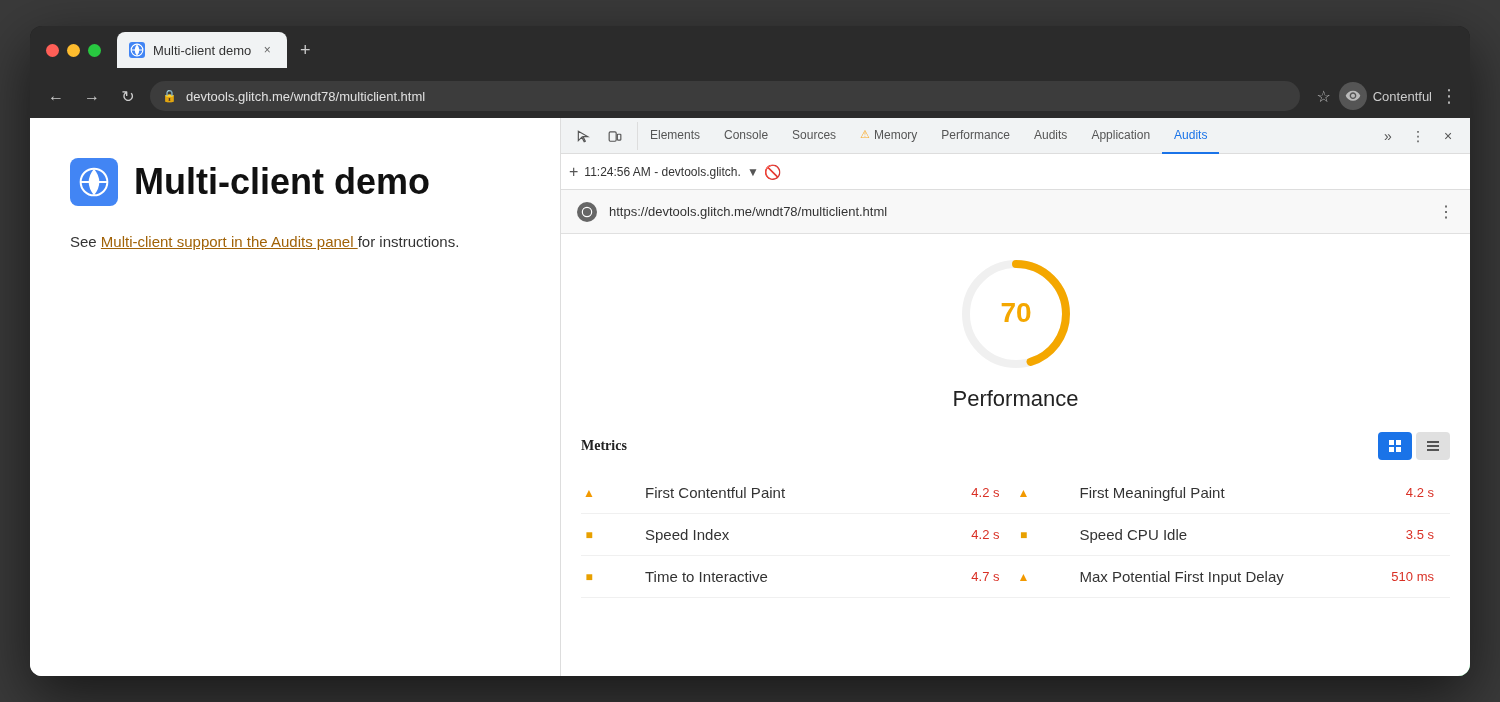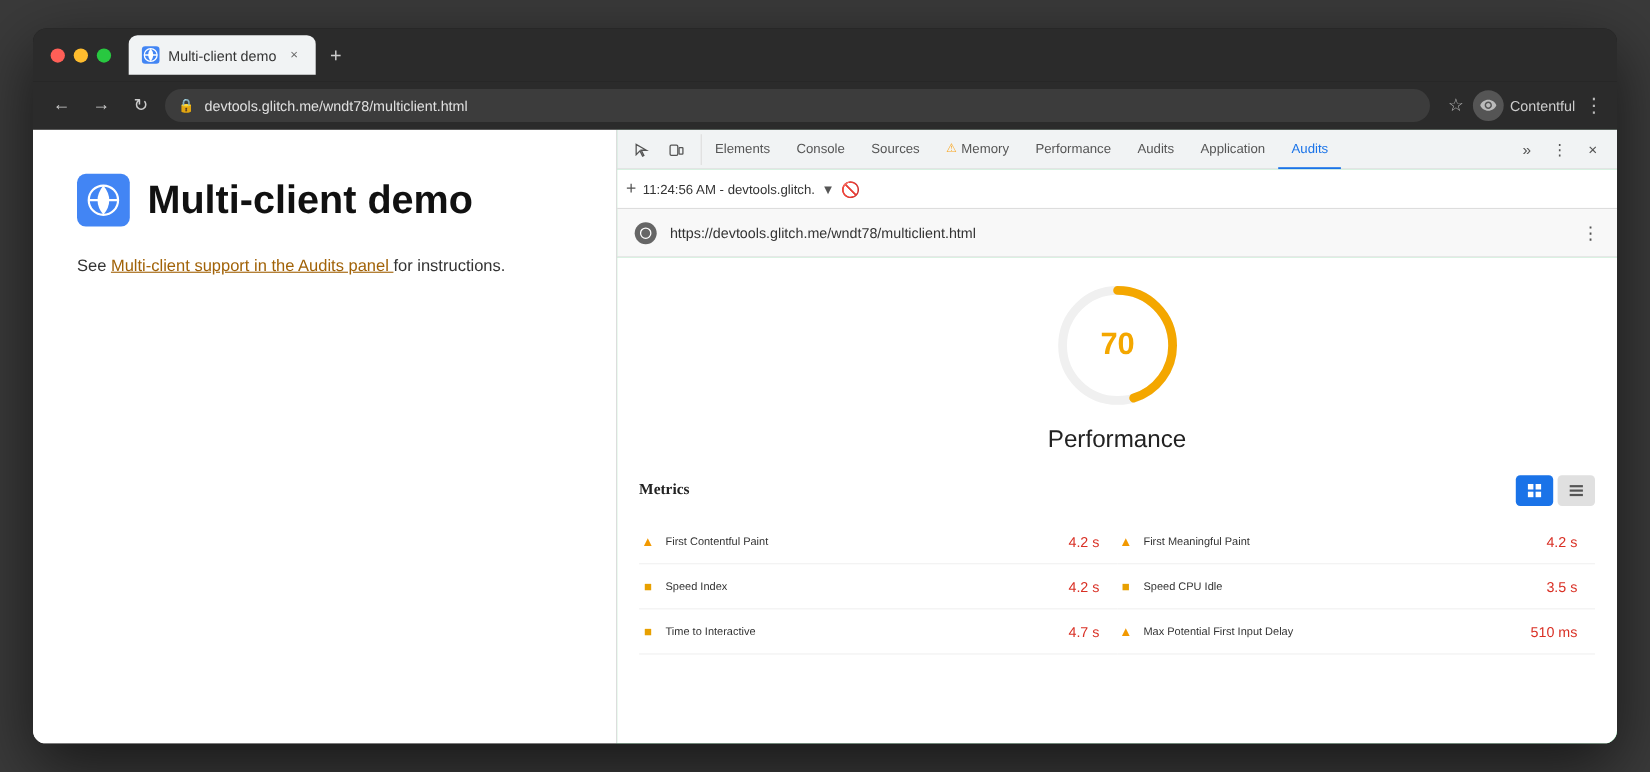--- a/index.html
+++ b/index.html
@@ -411,23 +411,24 @@
       content: '▲';
       color: #f29900;
       font-size: 12px;
     }
     .metric-icon.orange-square::before {
       content: '■';
       color: #e8a000;
       font-size: 12px;
     }
     .metric-name {
-      font-size: 10px;
+      font-size: 15px;
       color: #333;
       flex: 1;
+      margin-left: 40px;
     }
     .metric-value {
       font-size: 13px;
       color: #d93025;
       font-weight: 500;
       margin-left: auto;
       padding-right: 16px;
     }
   </style>
 </head>

